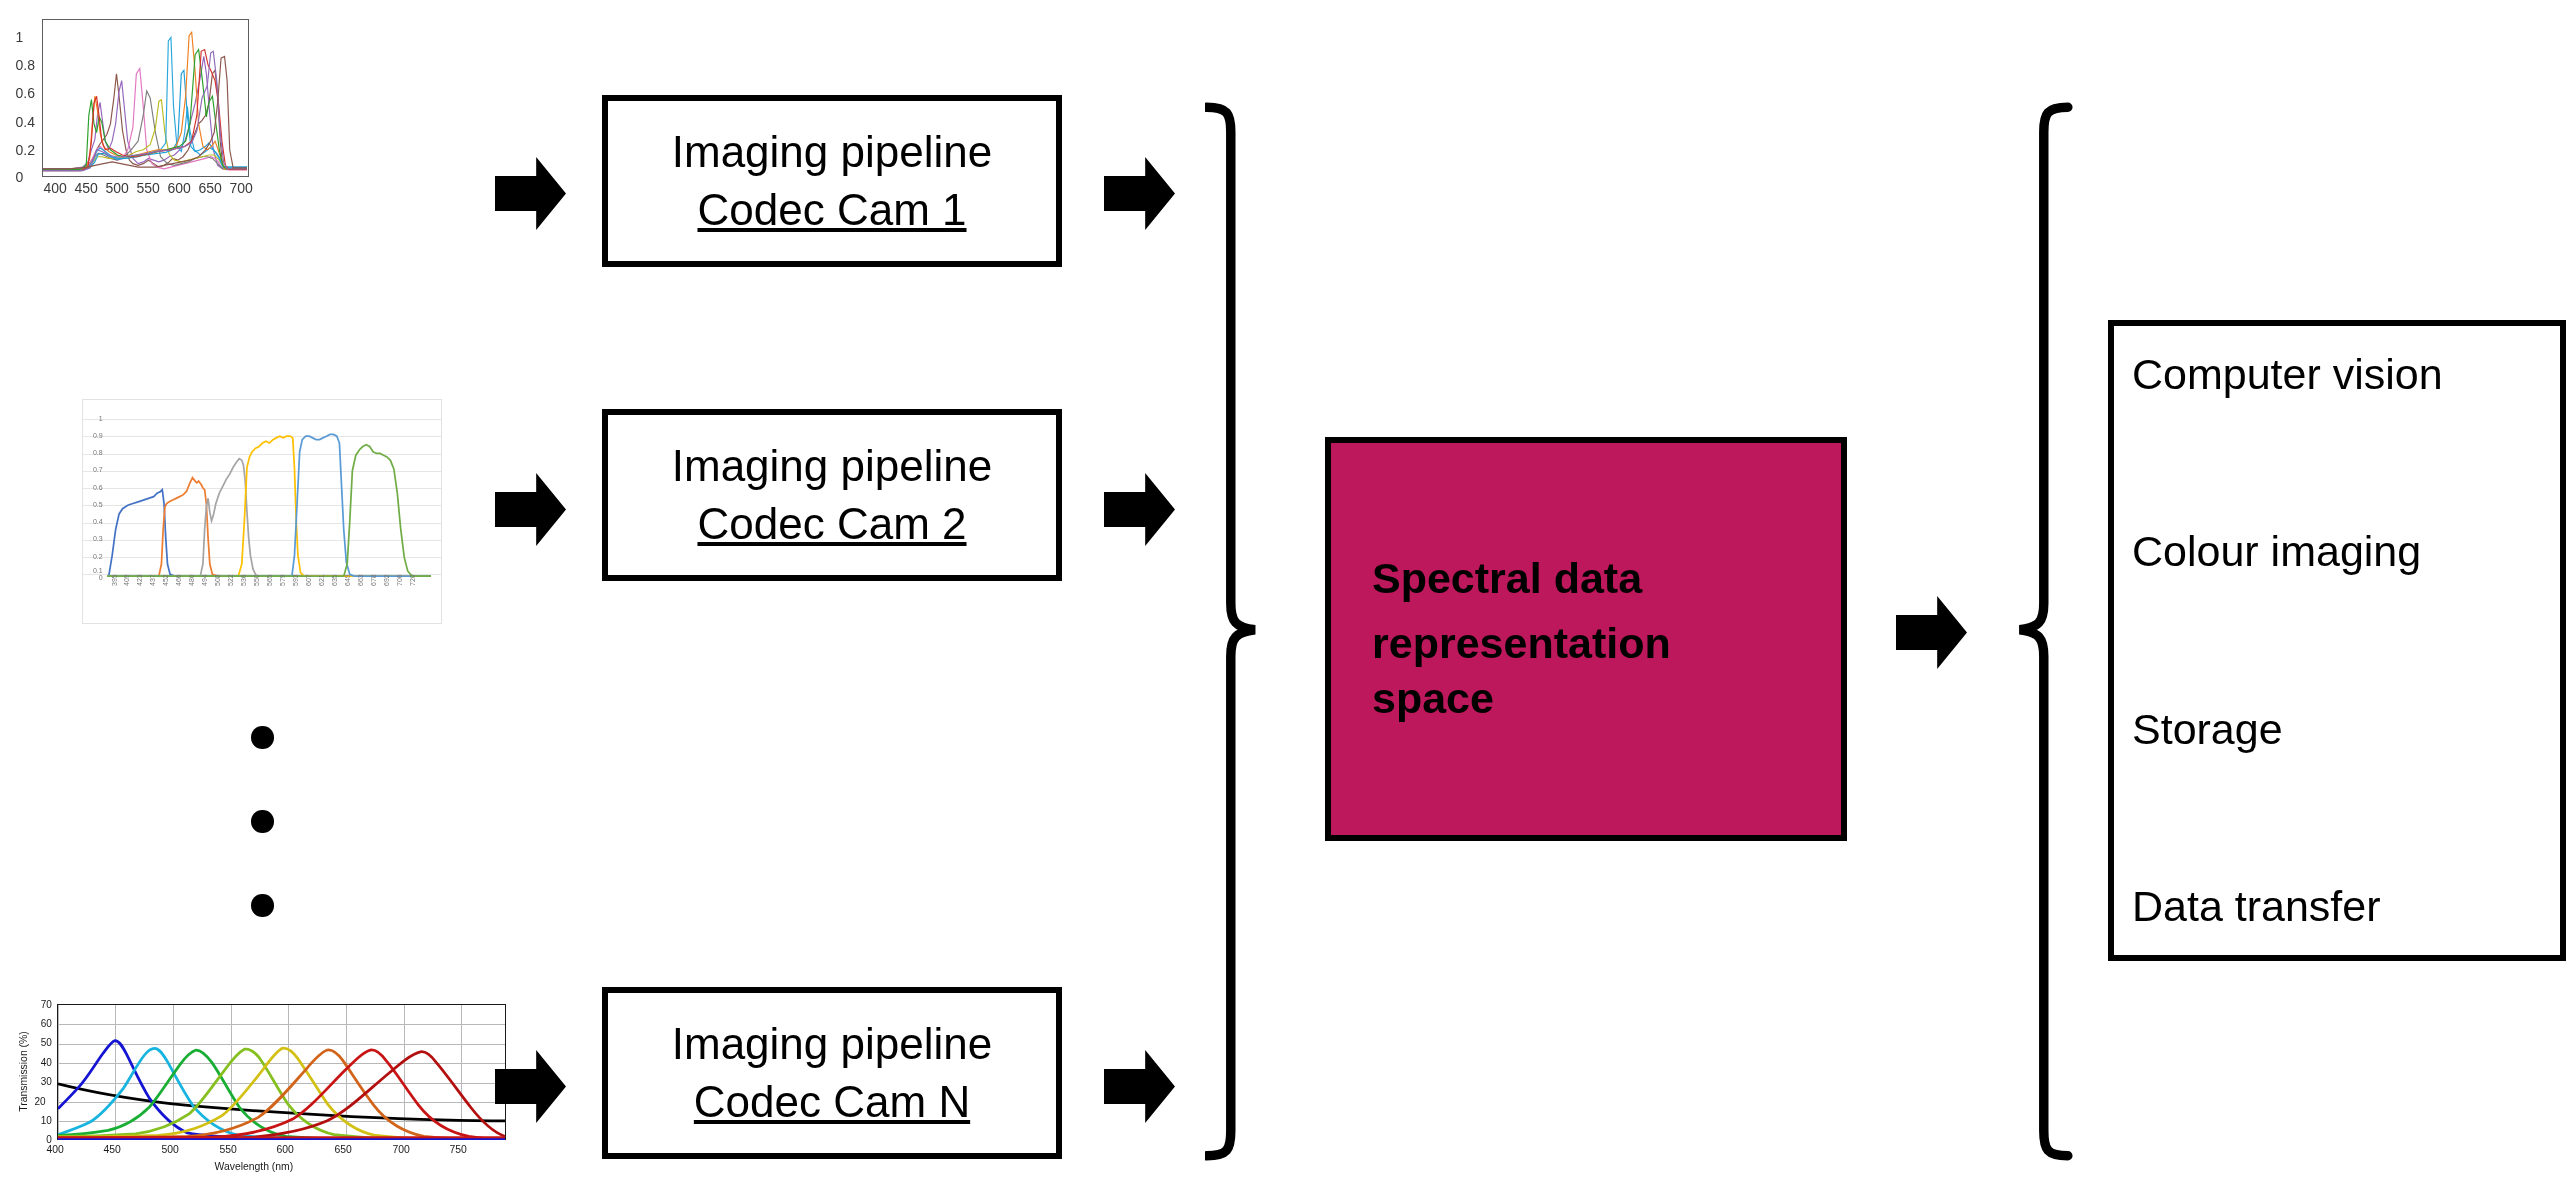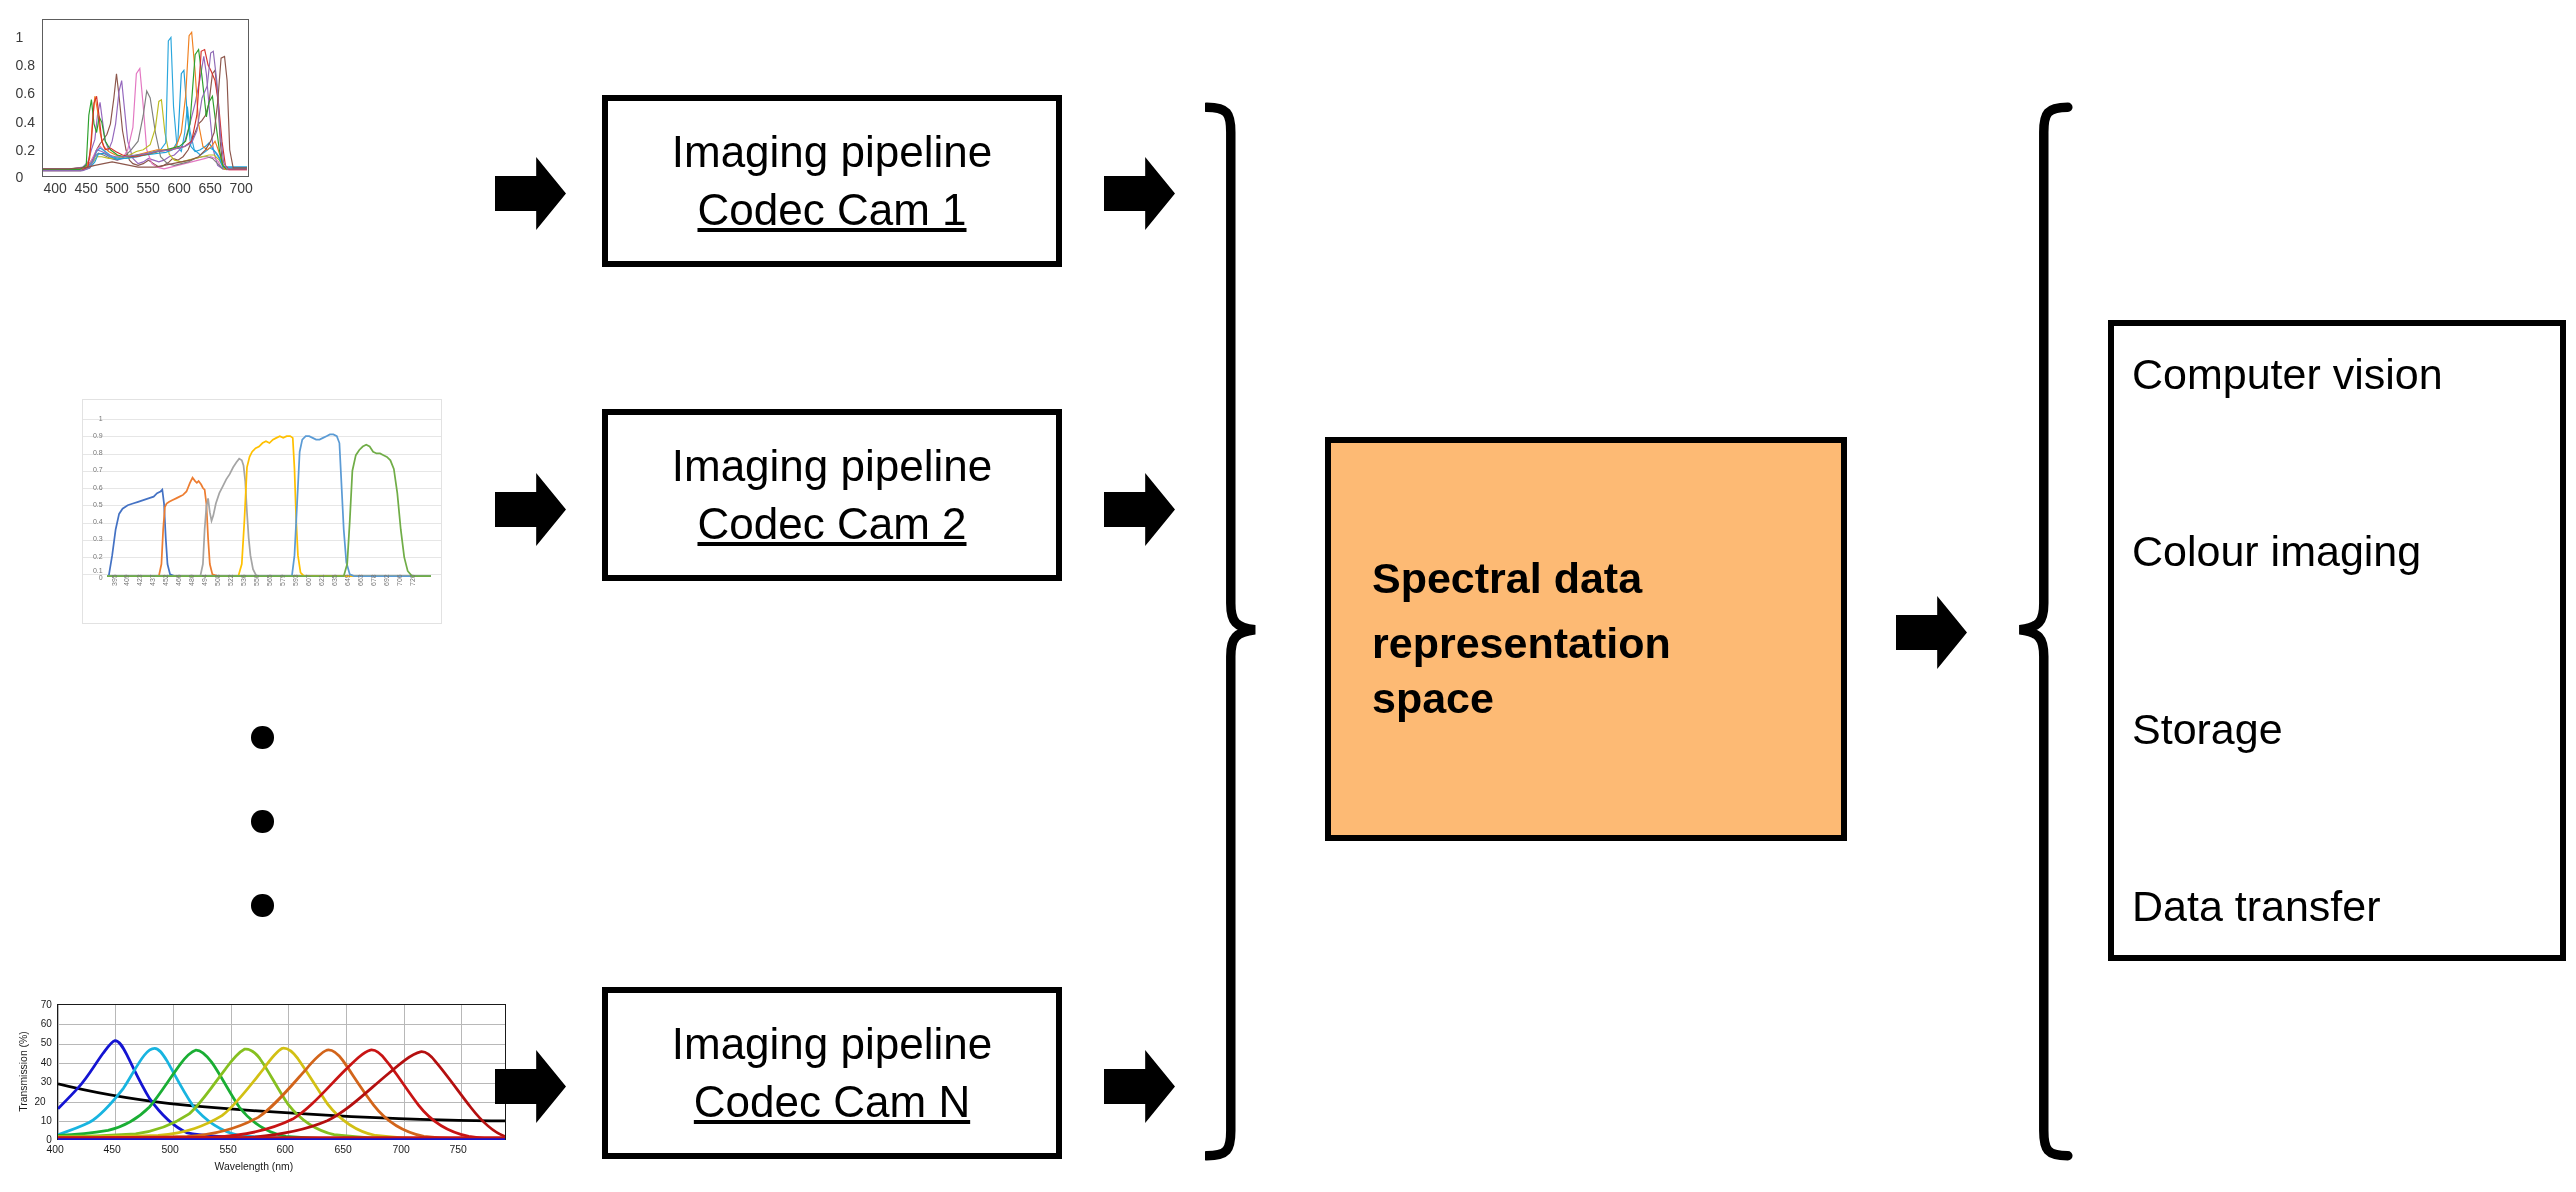--- a/index.html
+++ b/index.html
@@ -32,21 +32,21 @@
     line-height: 1.32;
     color: #000000;
     font-family: "Liberation Sans", sans-serif;
   }
   .proc-box .l1 { display:block; }
   .proc-box .l2 { display:block;text-decoration:underline; }
 
   
   .center-box {
     border: 6px solid #000000;
-    background: #fdba74;
+    background: #be185d;
     box-sizing: border-box;
     display: flex;
     align-items: center;
     padding: 0 41px;
     font-size: 43px;
     font-weight: bold;
     line-height: 1.30;
     color: #000000;
   }
 

